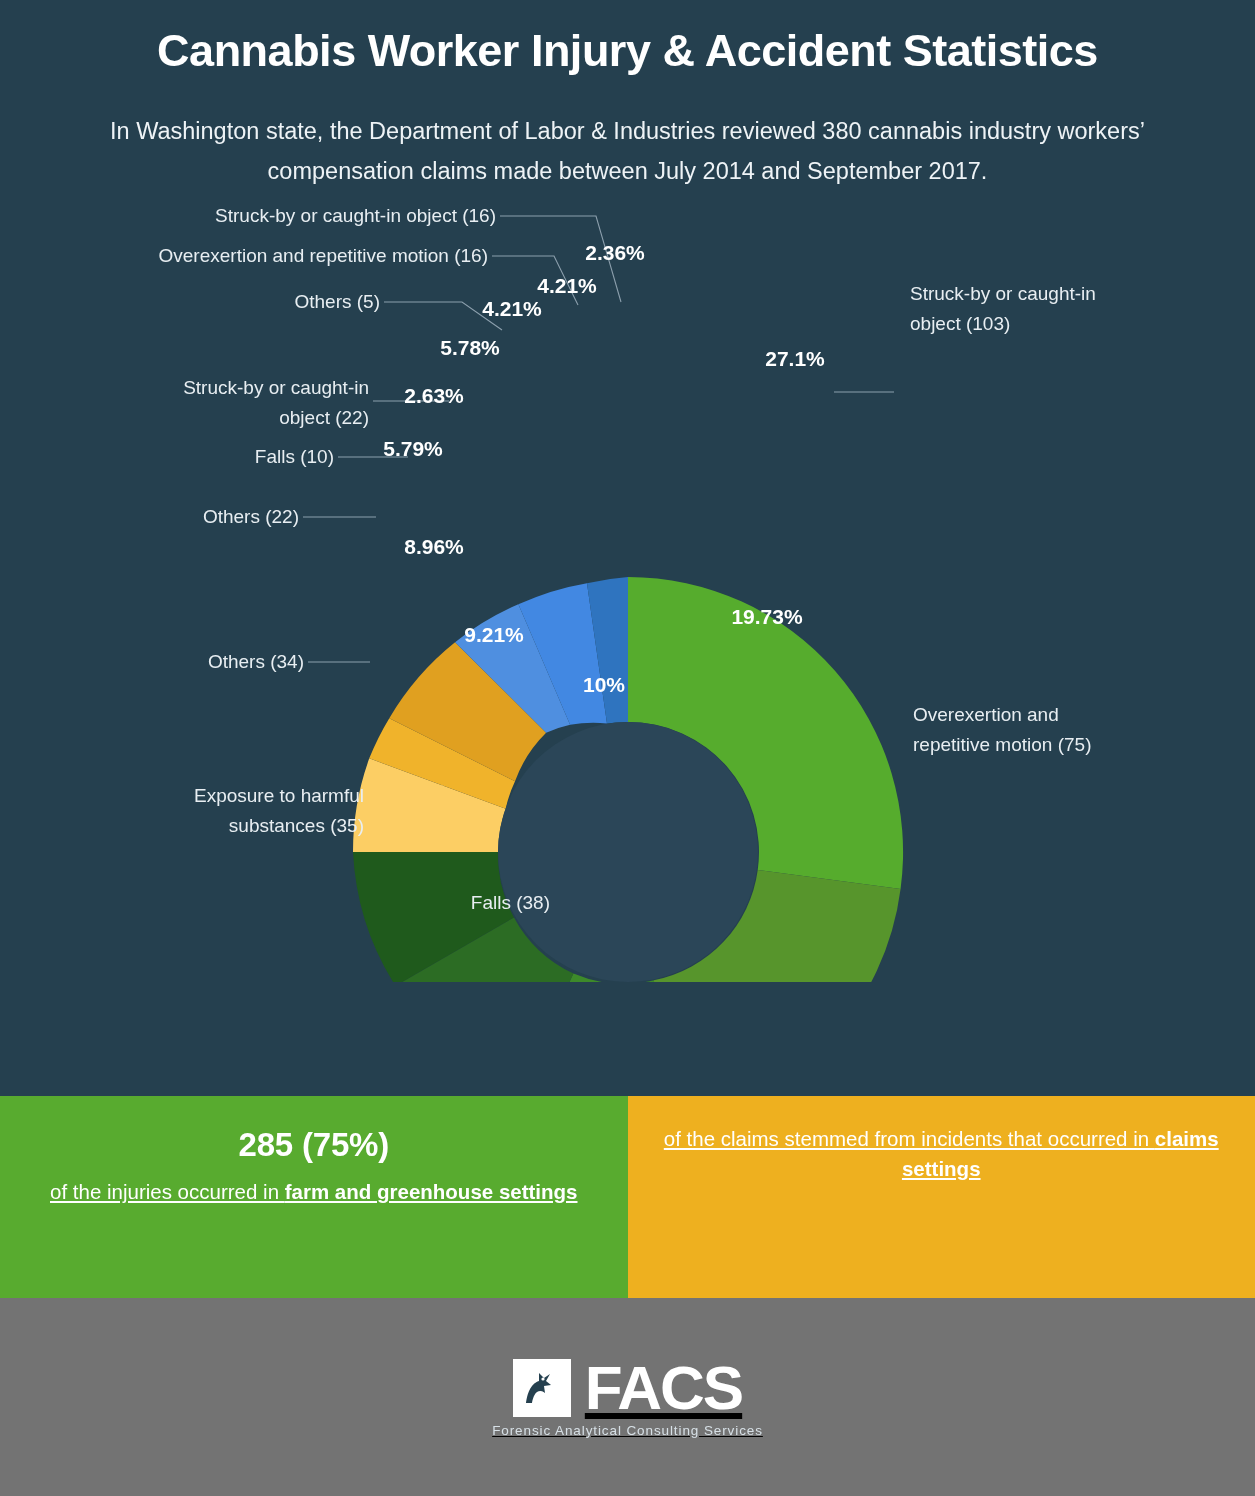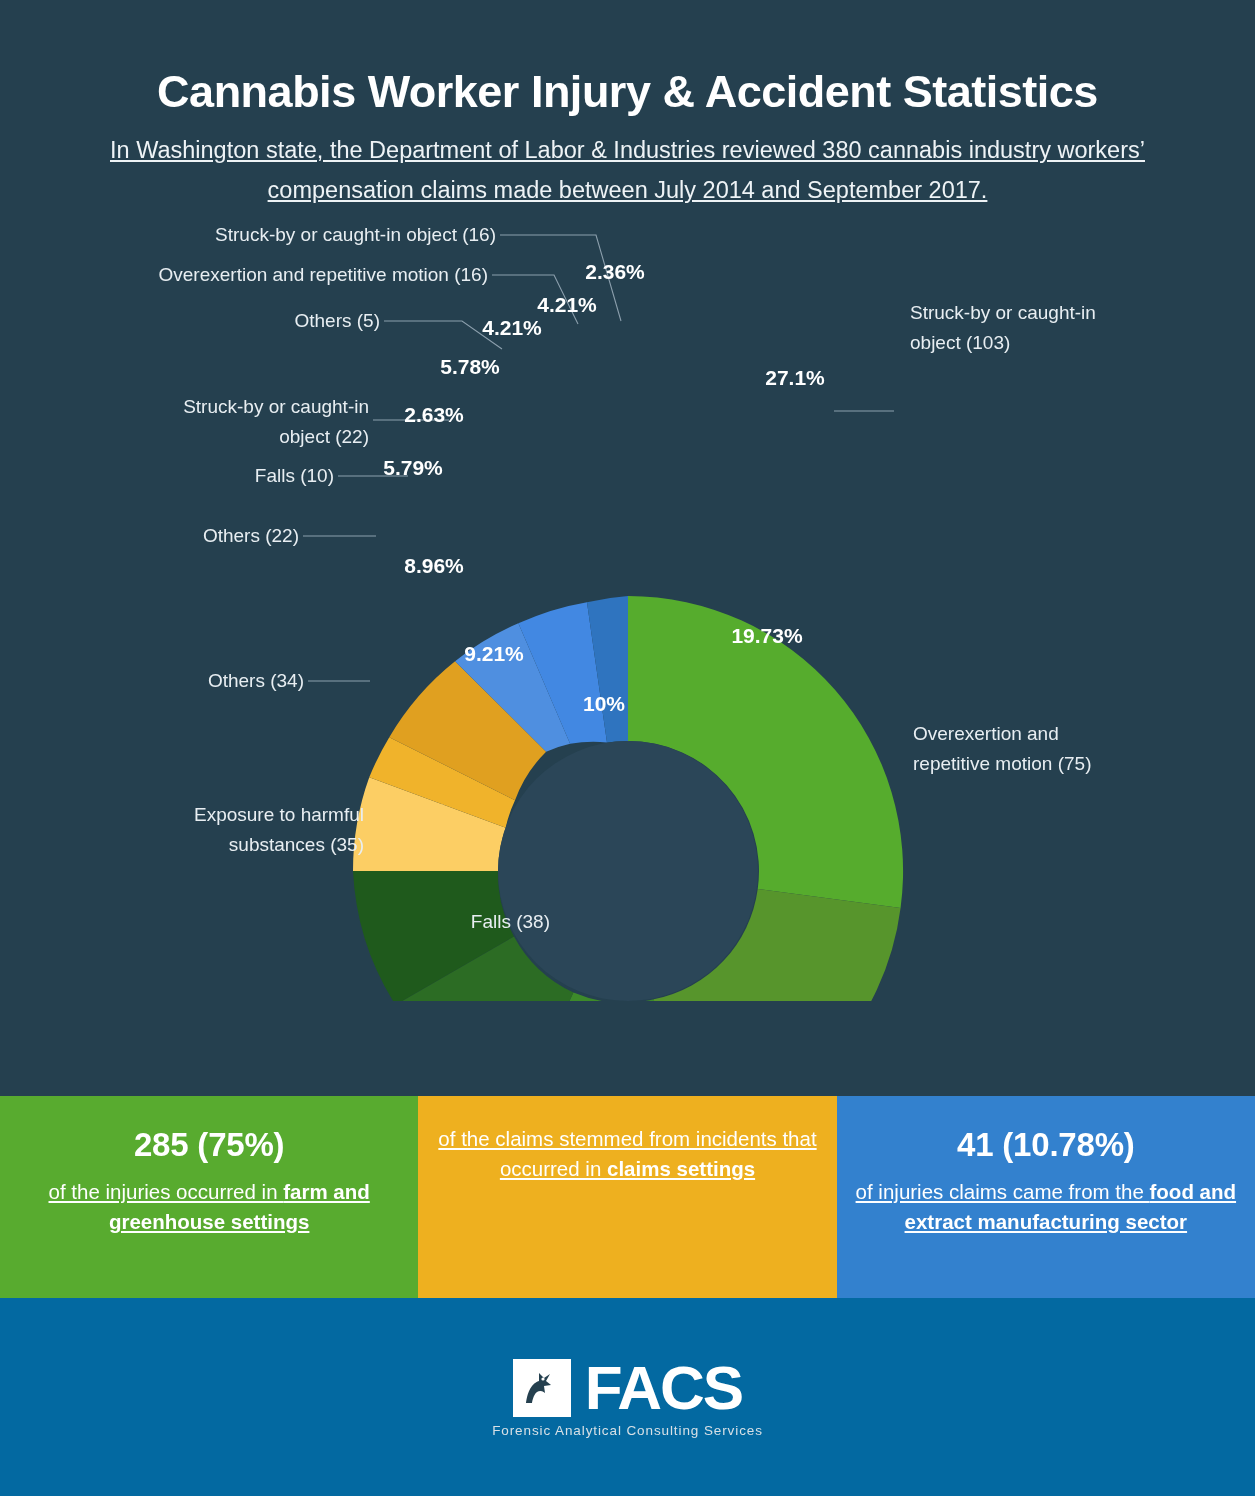--- a/index.html
+++ b/index.html
@@ -10,36 +10,35 @@
     font-family: "Liberation Sans", sans-serif;
     overflow: hidden;
   }
   .page {
     position: relative;
     width: 1255px; height: 1496px;
     background: #25404f;
   }
 
   
-  .header { padding-top: 66px; text-align: center; }
+  .header { padding-top: 25px; text-align: center; }
   .title {
     font-size: 45px;
     font-weight: bold;
     color: #ffffff;
     letter-spacing: -0.5px;
     line-height: 1.15;
   }
   .subtitle {
-    margin: 12px auto 0;
+    margin: 34px auto 0;
     width: 1070px;
     font-size: 23.5px;
     color: #eef3f6;
     line-height: 1.72;
     font-weight: 400;
-    text-decoration: underline;
   }
 
   
   .chart-wrap {
     position: relative;
     width: 1255px;
     height: 790px;
   }
   svg.chart { position: absolute; inset: 0; display: block; }
 
@@ -89,21 +88,22 @@
 
   
   .footer {
     position: absolute;
     left: 0; top: 1298px;
     width: 1255px; height: 198px;
     display: flex;
     flex-direction: column;
     align-items: center;
     justify-content: center;
-    background: #0369a1;
+    background: #737373;
+    text-decoration: underline;
   }
   .logo-row { display: flex; align-items: center; gap: 14px; }
   .logo-mark {
     width: 58px; height: 58px;
     background: #ffffff;
     position: relative;
     overflow: hidden;
   }
   .logo-word {
     font-size: 62px;
@@ -216,26 +216,20 @@
         <span>of the injuries occurred in </span><b>farm and greenhouse settings</b>
       </div>
     </div>
 
     <div class="stat" id="stat-1" style="background: rgb(238, 176, 31);">
       <div class="stat-desc">
         <span>of the claims stemmed from incidents that occurred in </span><b>claims settings</b>
       </div>
     </div>
 
-    <div class="stat" id="stat-2" style="background: rgb(51, 129, 206);">
-      <div class="stat-num">41 (10.78%)</div>
-      <div class="stat-desc">
-        <span>of injuries claims came from the </span><b>food and extract manufacturing sector</b>
-      </div>
-    </div>
   </div>
 
   <div class="footer">
     <div class="logo-row">
       <div class="logo-mark">
         <svg viewBox="0 0 58 58" width="58" height="58" aria-hidden="true">
           <rect x="0" y="0" width="58" height="58" fill="#ffffff"></rect>
           <path d="M26 14 L31 19 L37 15 L33 22 L38 26 L31 27 L32 34
                    C32 34 28 30 24 33 C20 36 19 44 19 44
                    L13 44 C13 44 14 33 19 27 C22 23 26 22 26 22 Z" fill="#25404f"></path>

